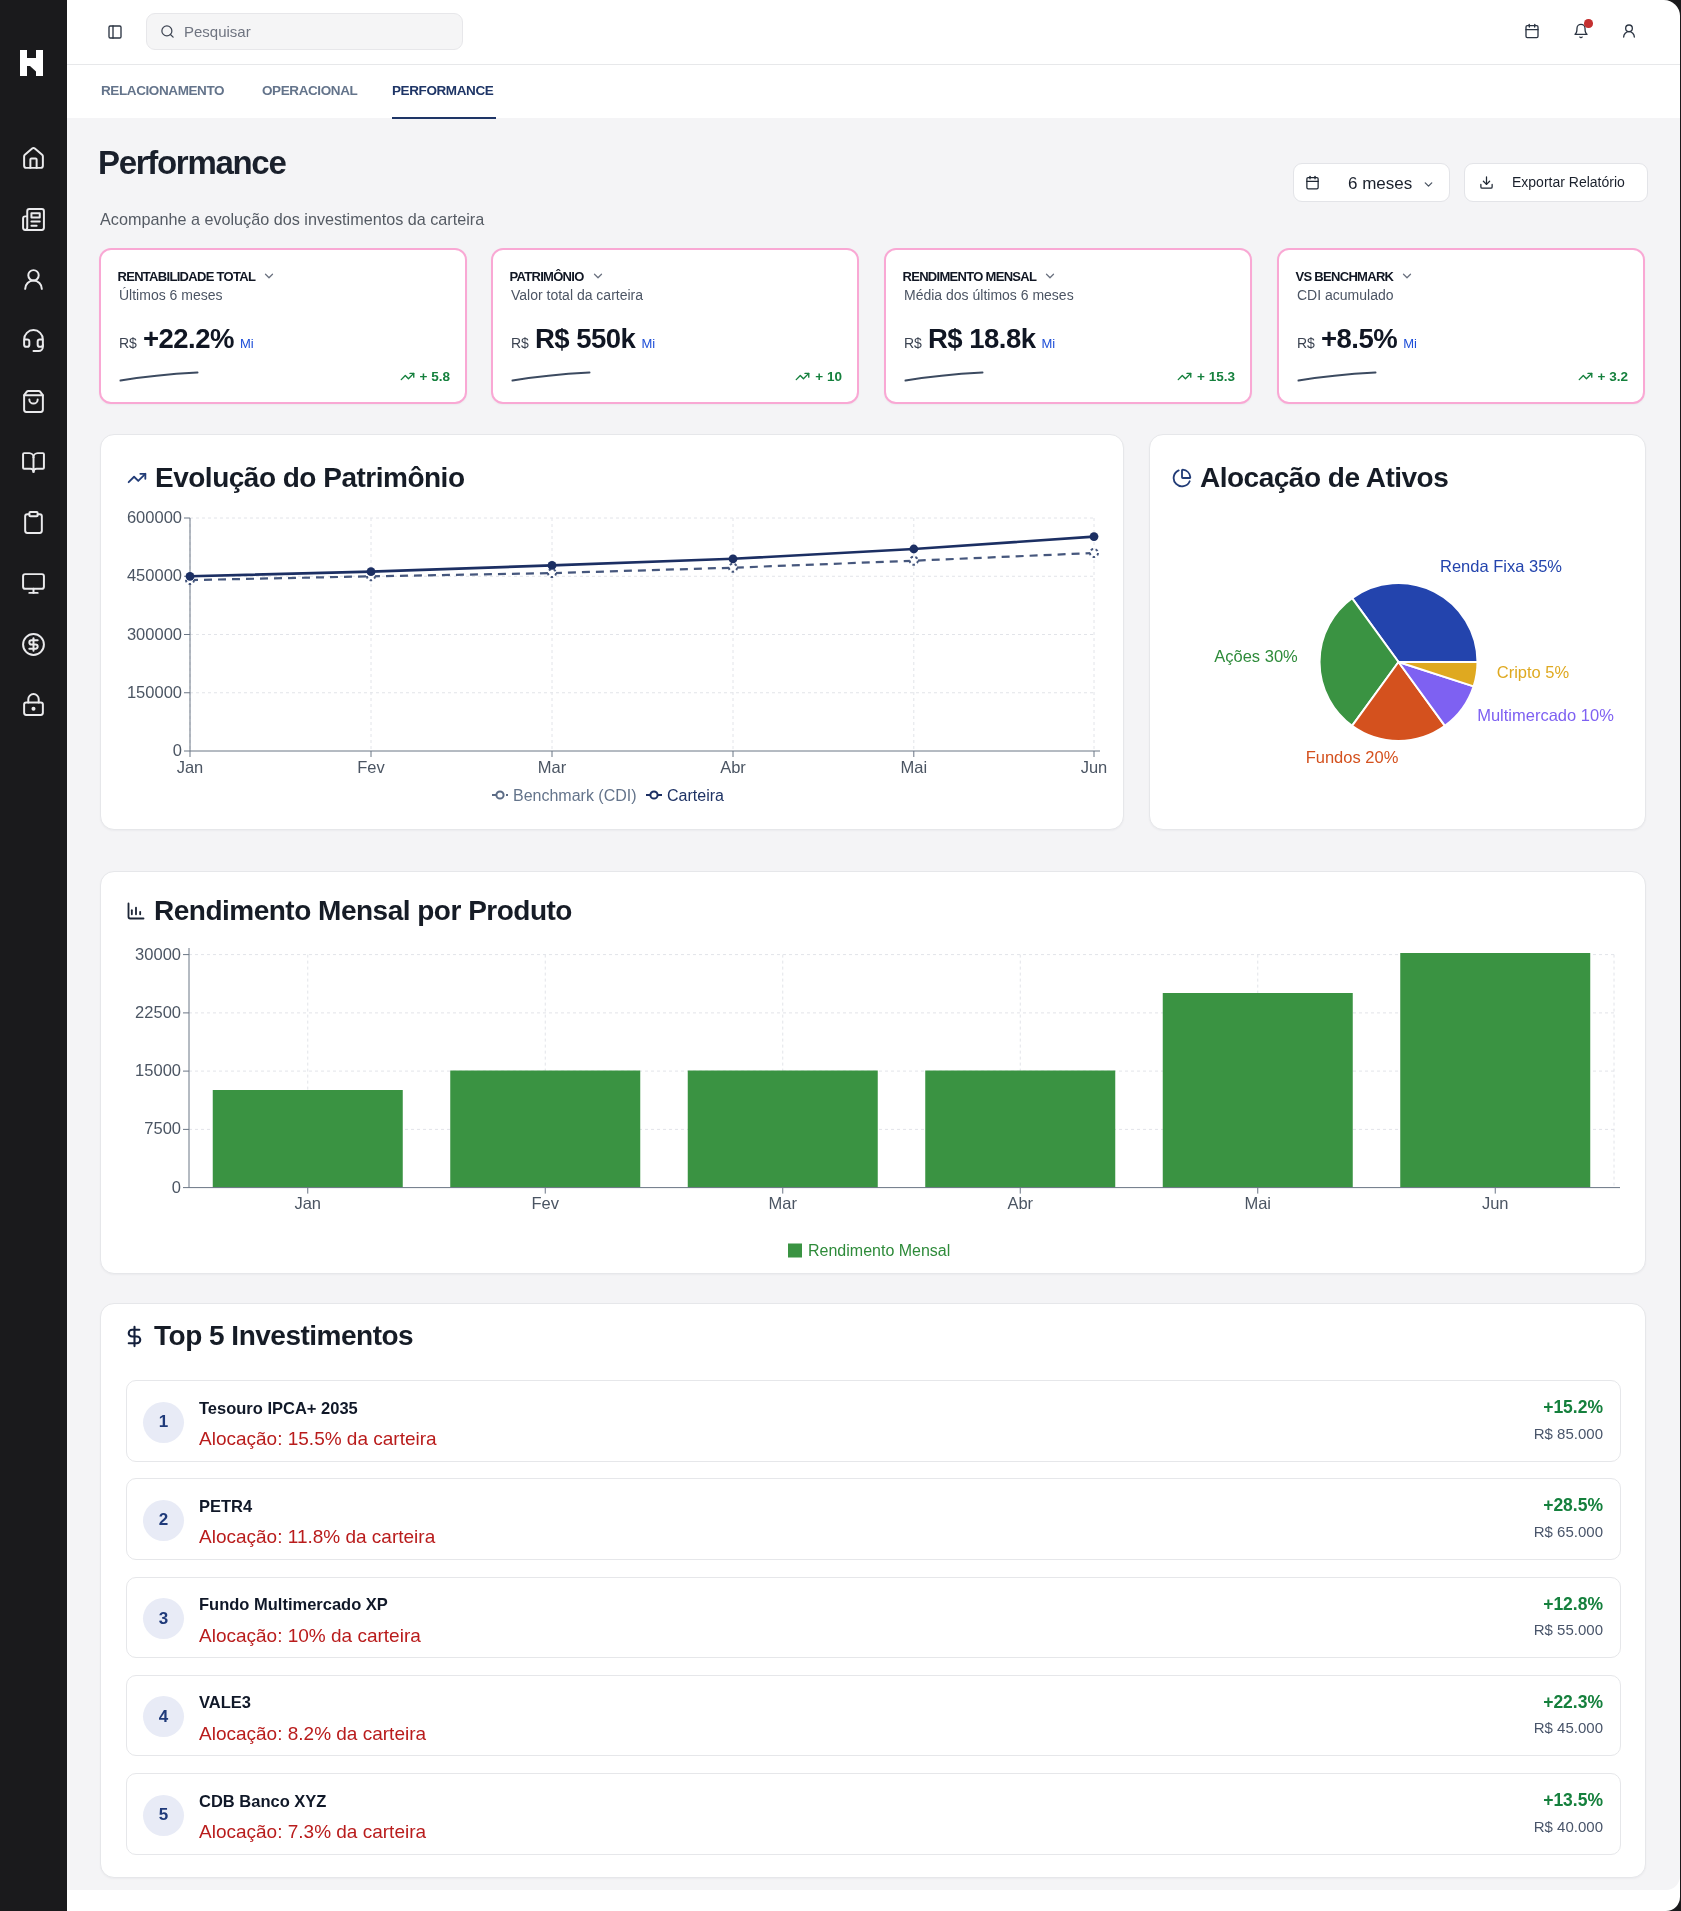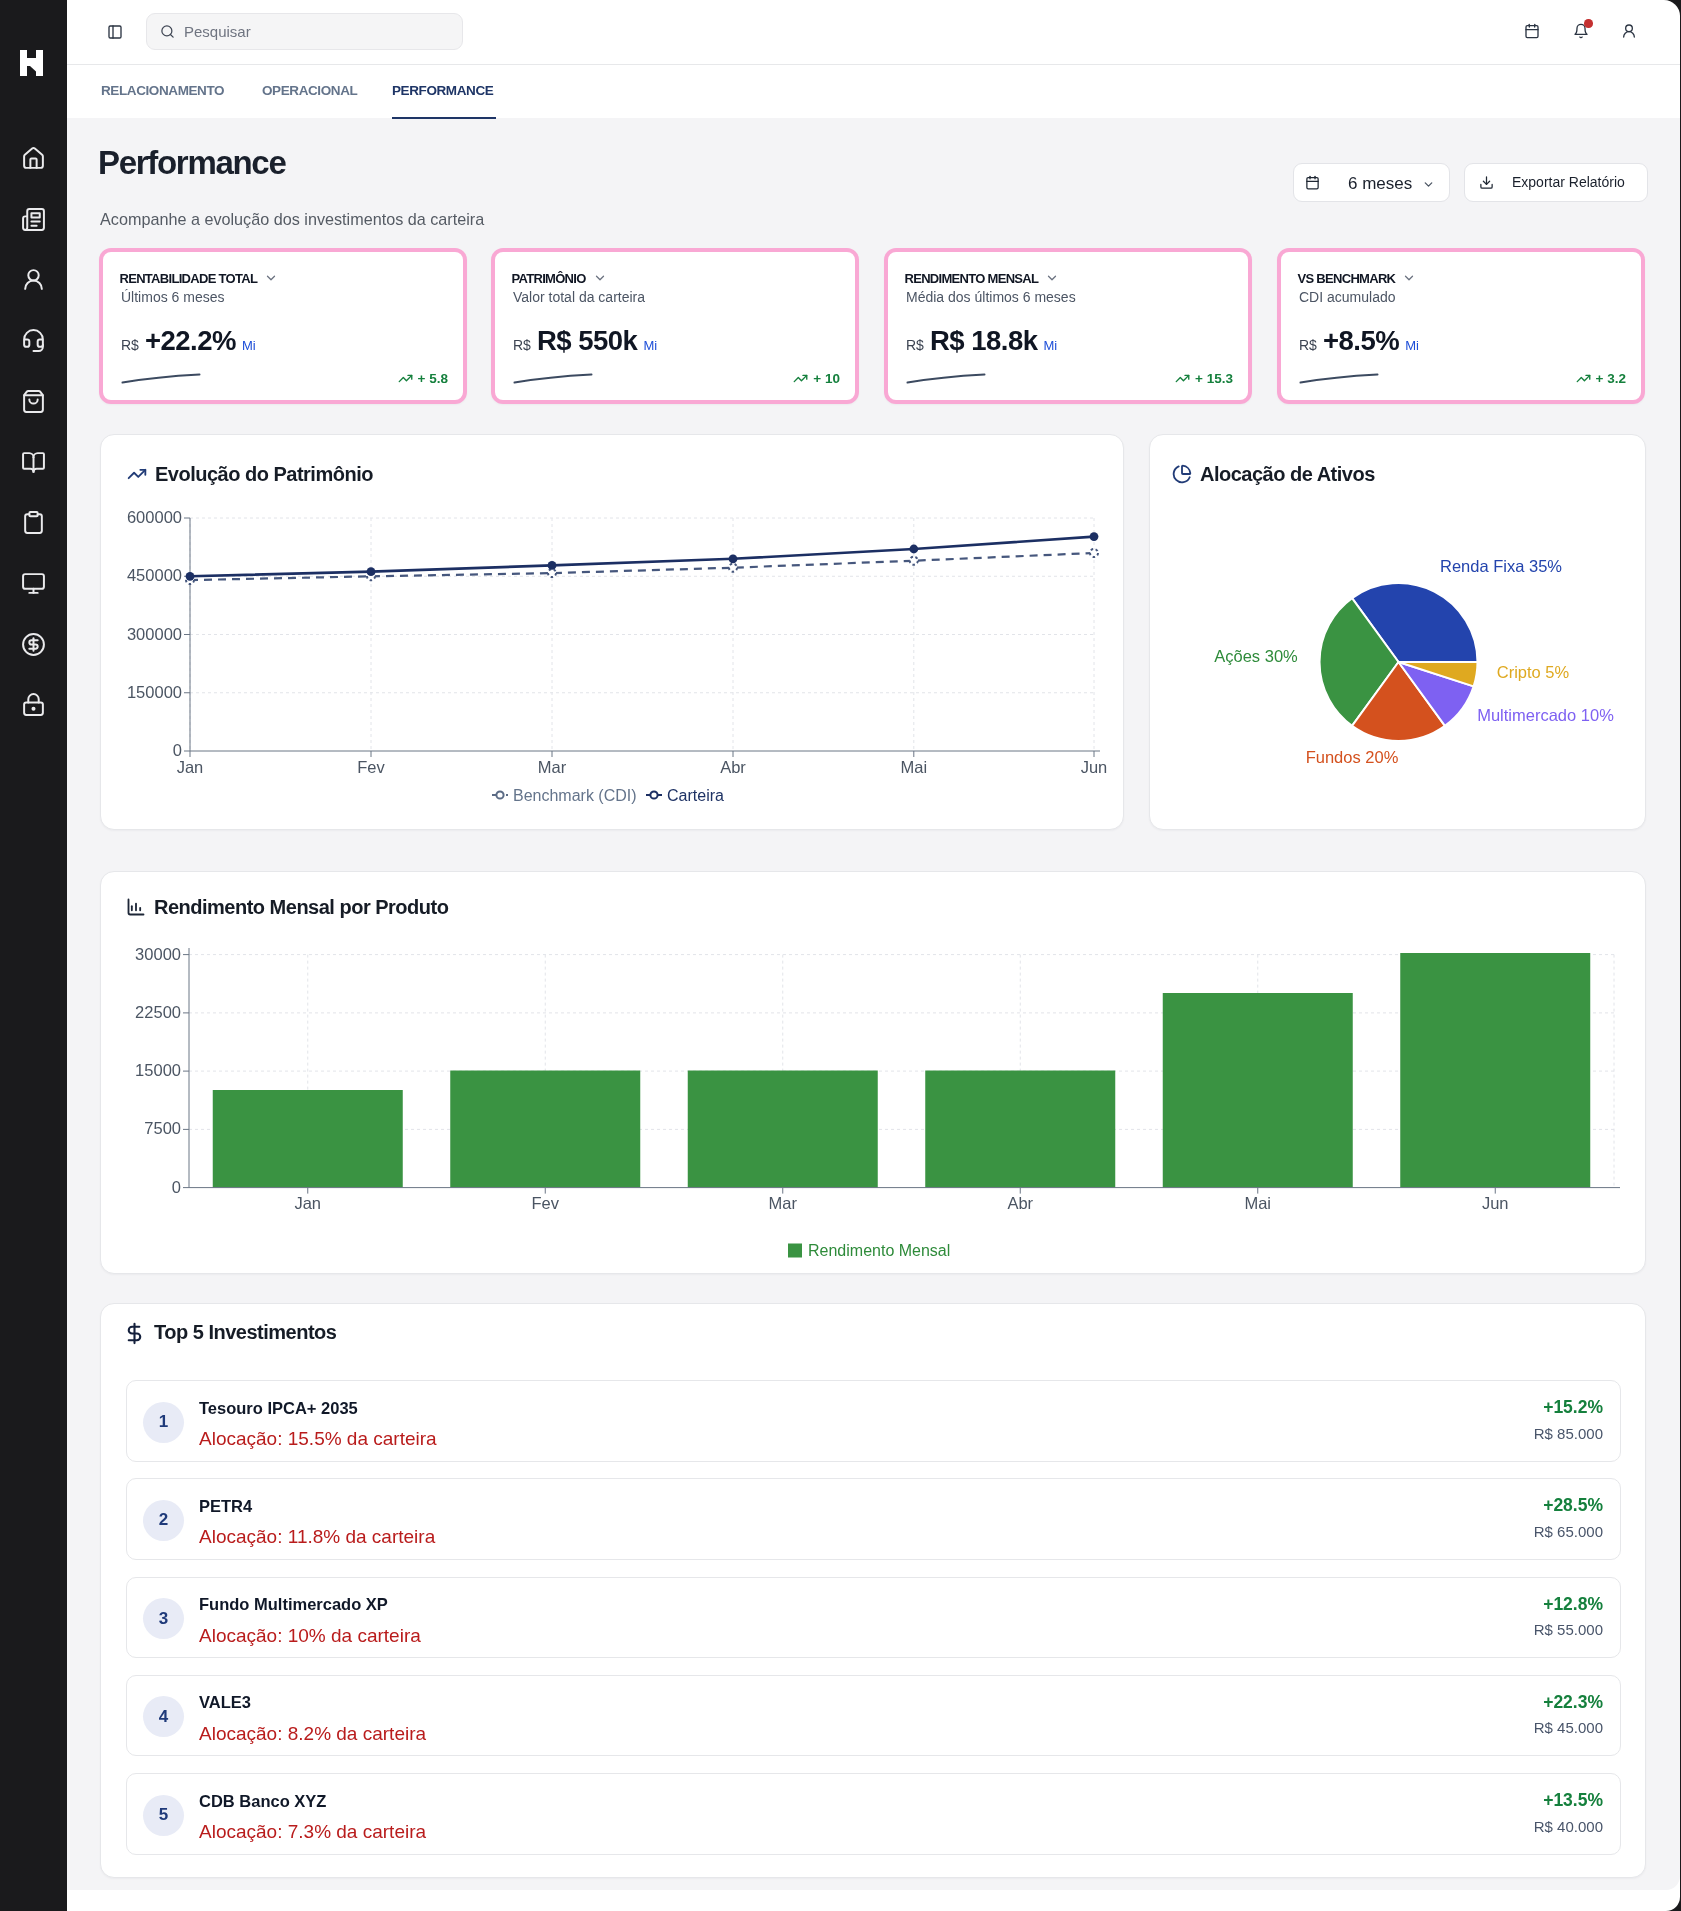--- a/index.html
+++ b/index.html
@@ -1,24 +1,24 @@
 <!DOCTYPE html>
 <html><head>
 <meta charset="utf-8">
 <style>
 *{margin:0;padding:0;box-sizing:border-box}
 html,body{width:1681px;height:1911px;background:#1a1a1c;font-family:"Liberation Sans",sans-serif;overflow:hidden}
 .page{position:relative;width:1681px;height:1481px}
 .abs{position:absolute}
 .t{position:absolute;white-space:nowrap;line-height:1}
 .card{position:absolute;background:#fff;border:1px solid #e6e7ea;border-radius:12px;box-shadow:0 1px 2px rgba(16,24,40,.04)}
-.ctitle{position:absolute;display:flex;gap:8px;font-weight:700;font-size:20px;letter-spacing:-.5px;color:#161c26;line-height:1}
+.ctitle{position:absolute;display:flex;align-items:center;gap:8px;font-weight:700;font-size:28px;letter-spacing:-.5px;color:#161c26;line-height:1}
 svg{display:block}
 .sic{fill:none;stroke:#eaeaec;stroke-width:1.9;stroke-linecap:round;stroke-linejoin:round}
-.statc{position:absolute;width:368px;height:156px;background:#fff;border:4px solid #f9a8d4;border-radius:12px;box-shadow:0 1px 2px rgba(16,24,40,.04)}
+.statc{position:absolute;width:368px;height:156px;background:#fff;border:2px solid #f9a8d4;border-radius:12px;box-shadow:0 1px 2px rgba(16,24,40,.04)}
 .st-t{position:absolute;left:16.5px;top:19px;display:flex;align-items:center;gap:7px;font-size:13px;font-weight:700;letter-spacing:-.7px;color:#101623;line-height:1}
 .st-s{position:absolute;left:18px;top:37.5px;font-size:14px;color:#4c5564;line-height:1}
 .st-v{position:absolute;left:18px;top:75px;display:flex;align-items:baseline;gap:6px;line-height:1}
 .st-v .p{font-size:14px;font-weight:500;color:#3c4452}
 .st-v .b{font-size:27.5px;font-weight:800;color:#101623;letter-spacing:-.5px}
 .st-v .m{font-size:13px;color:#1d4ed8}
 .st-d{position:absolute;top:119px;display:flex;align-items:center;gap:5px;font-size:13.5px;font-weight:600;color:#15803d;line-height:1}
 .inv{position:absolute;left:126px;width:1495px;height:81.5px;background:#fff;border:1px solid #e6e7ea;border-radius:10px}
 .inv .num{position:absolute;left:16px;top:20.5px;width:41px;height:41px;border-radius:50%;background:#e8ebf6;color:#1f3a7a;font-weight:700;font-size:17px;display:flex;align-items:center;justify-content:center}
 .inv .n1{position:absolute;left:72px;top:18.5px;font-size:16.5px;font-weight:700;color:#101828;line-height:1}

